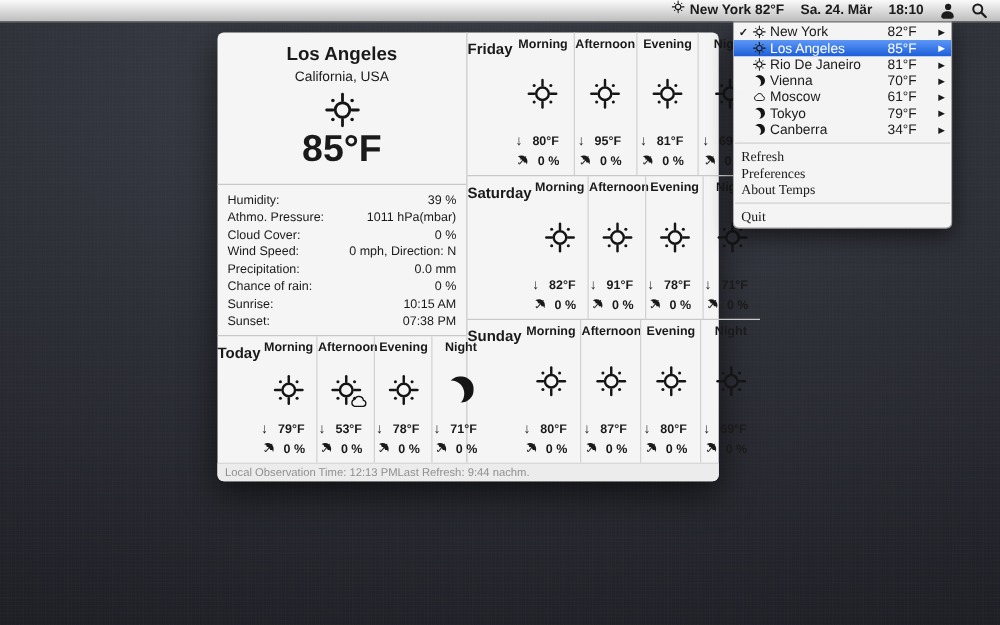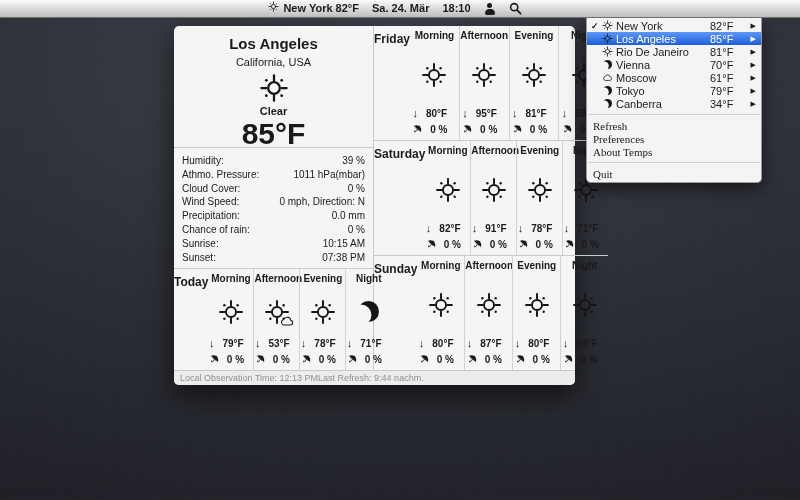--- a/index.html
+++ b/index.html
@@ -6,21 +6,21 @@
   .desktop{position:relative;width:800px;height:500px;overflow:hidden;
     font-family:"Liberation Sans",sans-serif;color:#1a1a1a;
     background:radial-gradient(ellipse 130% 105% at 50% 12%, #3e414a 0%, #2d2f37 45%, #1b1c22 100%);}
   .desktop::before{content:"";position:absolute;inset:0;pointer-events:none;
     background:repeating-linear-gradient(0deg,rgba(255,255,255,.013) 0 1px,transparent 1px 3px),
                repeating-linear-gradient(90deg,rgba(255,255,255,.013) 0 1px,transparent 1px 3px);}
 
   
   .menubar{position:absolute;top:0;left:0;right:0;height:17px;z-index:5;
     background:linear-gradient(#fafafa,#bdbdbd);border-bottom:1px solid #6e6e6e;
-    display:flex;align-items:center;justify-content:center;gap:13px;
+    display:flex;align-items:center;justify-content:flex-end;gap:13px;
     padding-right:10px;font-size:11px;font-weight:bold;color:#1c1c1c;}
   .mb-item{display:flex;align-items:center;gap:4px;height:100%;line-height:17px;}
   .person{width:12px;height:12px;position:relative;}
   .person::before{content:"";position:absolute;top:0;left:3.5px;width:5px;height:5px;border-radius:50%;background:#1c1c1c;}
   .person::after{content:"";position:absolute;bottom:0;left:1px;width:10px;height:6px;border-radius:5px 5px 2px 2px;background:#1c1c1c;}
 
   
   .menu{position:absolute;left:586px;top:17px;width:174px;z-index:4;
     background:rgba(248,248,248,.98);border:1px solid #9a9a9a;border-top:none;
     border-radius:0 0 5px 5px;box-shadow:0 6px 18px rgba(0,0,0,.55);
@@ -54,21 +54,21 @@
   .details{height:121px;flex:none;box-sizing:border-box;border-top:1px solid #c9c9c9;padding:6px 8px 0;}
   .drow{display:flex;justify-content:space-between;line-height:13.8px;text-align:right;}
 
   .today-slot{flex:1;display:flex;flex-direction:column;min-height:0;}
   .today-slot .fsec{border-top:1px solid #c9c9c9;}
 
   .fsec{flex:1;display:flex;flex-direction:row;min-height:0;}
   .col-right .fsec{border-bottom:1px solid #c9c9c9;}
   .col-right .fsec:last-child{border-bottom:none;}
   .ftitle{text-align:center;font-weight:bold;font-size:12px;padding:6px 0 2px;flex:none;}
-  .fgrid{flex:1;display:flex;min-height:0;}
+  .fgrid{flex:1;display:flex;min-height:0;justify-content:flex-end;}
   .pcol{flex:1;display:flex;flex-direction:column;min-width:0;}
   .pcol + .pcol{border-left:1px solid #d2d2d2;}
   .plabel{text-align:center;font-weight:bold;font-size:10px;padding:4px 0 1px;}
   .picon{flex:1;display:flex;align-items:center;justify-content:center;line-height:0;}
   .prow{display:flex;align-items:center;gap:8px;width:44px;margin:0 auto 5px;font-size:10px;font-weight:bold;}
   .tarrow{font-weight:bold;font-size:11px;line-height:1;}
   .umb{display:inline-block;transform:rotate(40deg);font-size:11px;line-height:1;}
 
   .moon{display:inline-block;border-radius:50%;}
   .suncloud{position:relative;display:inline-block;line-height:0;}
@@ -121,21 +121,20 @@
   <line x1="2.5" y1="16" x2="8" y2="16"></line>
                 <line x1="24" y1="16" x2="29.5" y2="16"></line>
   <line x1="16" y1="2.5" x2="16" y2="8"></line>
                 <line x1="16" y1="24" x2="16" y2="29.5"></line>
   <circle cx="7.8" cy="7.8" r="1.5" fill="#151515" stroke="none"></circle>
                 <circle cx="24.2" cy="7.8" r="1.5" fill="#151515" stroke="none"></circle>
   <circle cx="7.8" cy="24.2" r="1.5" fill="#151515" stroke="none"></circle>
                 <circle cx="24.2" cy="24.2" r="1.5" fill="#151515" stroke="none"></circle>
               </svg>
             </div>
-          <div class="cond">Clear</div>
           <div class="bigtemp">85°F</div>
         </div>
         <div class="details" id="details">
             <div class="drow">
               <span>Humidity:</span>
               <span>39 %</span>
             </div>
             <div class="drow">
               <span>Athmo. Pressure:</span>
               <span>1011 hPa(mbar)</span>

